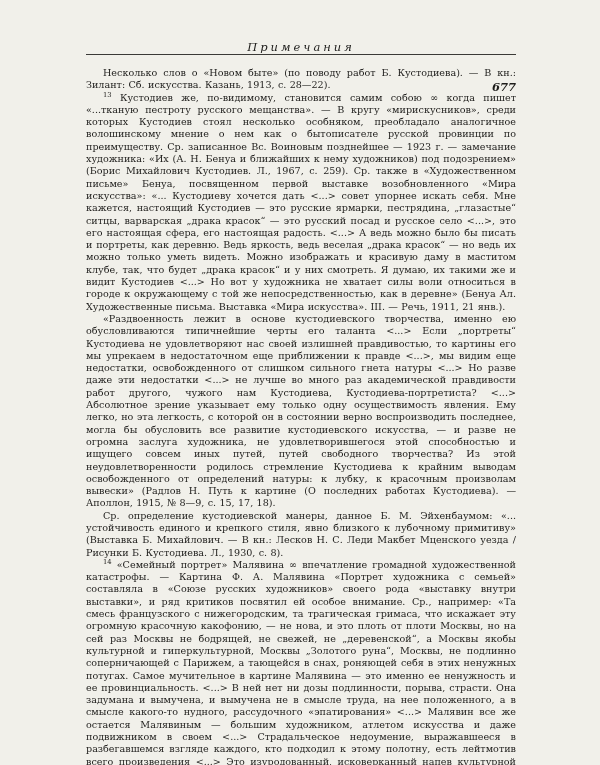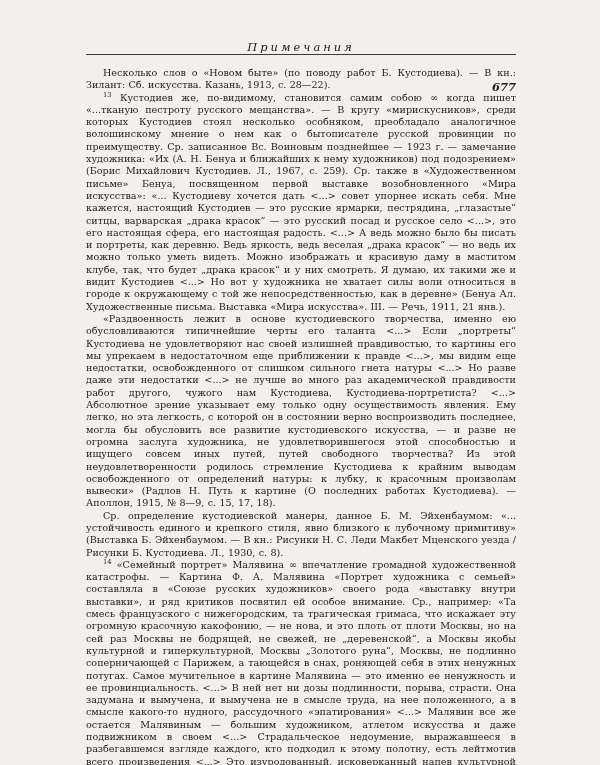--- a/index.html
+++ b/index.html
@@ -68,16 +68,16 @@
 <div class="page">
   <div class="header">
     <span class="running-title">Примечания</span>
     <span class="pagenum">677</span>
   </div>
   <div class="rule"></div>
   <div class="body-text">
       <p class="para"><span>Несколько слов о «Новом быте» (по поводу работ Б. Кустодиева). — В кн.: Зилант: Сб. искусства. Казань, 1913, с. 28—22).</span></p>
       <p class="para"><sup>13</sup><span> </span><span class="it">Кустодиев же, по-видимому, становится самим собою ∞ когда пишет «...тканую пестроту русского мещанства».</span><span> — В кругу «мирискусников», среди которых Кустодиев стоял несколько особняком, преобладало аналогичное волошинскому мнение о нем как о бытописателе русской провинции по преимуществу. Ср. записанное Вс. Воиновым позднейшее — 1923 г. — замечание художника: «Их (А. Н. Бенуа и ближайших к нему художников) под подозрением» (Борис Михайлович Кустодиев. Л., 1967, с. 259). Ср. также в «Художественном письме» Бенуа, посвященном первой выставке возобновленного «Мира искусства»: «... Кустодиеву хочется дать &lt;...&gt; совет упорнее искать себя. Мне кажется, настоящий Кустодиев — это русские ярмарки, пестрядина, „глазастые“ ситцы, варварская „драка красок“ — это русский посад и русское село &lt;...&gt;, это его настоящая сфера, его настоящая радость. &lt;...&gt; А ведь можно было бы писать и портреты, как деревню. Ведь яркость, ведь веселая „драка красок“ — но ведь их можно только уметь видеть. Можно изображать и красивую даму в маститом клубе, так, что будет „драка красок“ и у них смотреть. Я думаю, их такими же и видит Кустодиев &lt;...&gt; Но вот у художника не хватает силы воли относиться в городе к окружающему с той же непосредственностью, как в деревне» (</span><span class="it">Бенуа Ал.</span><span> Художественные письма. Выставка «Мира искусства». III. — Речь, 1911, 21 янв.).</span></p>
       <p class="para"><span>«Раздвоенность лежит в основе кустодиевского творчества, именно ею обусловливаются типичнейшие черты его таланта &lt;...&gt; Если „портреты“ Кустодиева не удовлетворяют нас своей излишней правдивостью, то картины его мы упрекаем в недостаточном еще приближении к правде &lt;...&gt;, мы видим еще недостатки, освобожденного от слишком сильного гнета натуры &lt;...&gt; Но разве даже эти недостатки &lt;...&gt; не лучше во много раз академической правдивости работ другого, чужого нам Кустодиева, Кустодиева-портретиста? &lt;...&gt; Абсолютное зрение указывает ему только одну осуществимость явления. Ему легко, но эта легкость, с которой он в состоянии верно воспроизводить последнее, могла бы обусловить все развитие кустодиевского искусства, — и разве не огромна заслуга художника, не удовлетворившегося этой способностью и ищущего совсем иных путей, путей свободного творчества? Из этой неудовлетворенности родилось стремление Кустодиева к крайним выводам освобожденного от определений натуры: к лубку, к красочным произволам вывески» (</span><span class="it">Радлов Н.</span><span> Путь к картине (О последних работах Кустодиева). — Аполлон, 1915, № 8—9, с. 15, 17, 18).</span></p>
-      <p class="para"><span>Ср. определение кустодиевской манеры, данное Б. М. Эйхенбаумом: «... устойчивость единого и крепкого стиля, явно близкого к лубочному примитиву» (</span><span class="it">Выставка Б.</span><span> Эйхенбаумом. — В кн.: </span><span class="it">Рисунки Н. С.</span><span> Леди Макбет Мценского уезда / Рисунки Б. Кустодиева. Л., 1930, с. 8).</span></p>
+      <p class="para"><span>Ср. определение кустодиевской манеры, данное Б. М. Эйхенбаумом: «... устойчивость единого и крепкого стиля, явно близкого к лубочному примитиву» (</span><span class="it">Выставка Б.</span><span> Михайлович. — В кн.: </span><span class="it">Лесков Н. С.</span><span> Леди Макбет Мценского уезда / Рисунки Б. Кустодиева. Л., 1930, с. 8).</span></p>
       <p class="para"><sup>14</sup><span> </span><span class="it">«Семейный портрет» Малявина ∞ впечатление громадной художественной катастрофы.</span><span> — Картина Ф. А. Малявина «Портрет художника с семьей» составляла в «Союзе русских художников» своего рода «выставку внутри выставки», и ряд критиков посвятил ей особое внимание. Ср., например: «Та смесь французского с нижегородским, та трагическая гримаса, что искажает эту огромную красочную какофонию, — не нова, и это плоть от плоти Москвы, но на сей раз Москвы не бодрящей, не свежей, не „деревенской“, а Москвы якобы культурной и гиперкультурной, Москвы „Золотого руна“, Москвы, не подлинно соперничающей с Парижем, а тающейся в снах, роняющей себя в этих ненужных потугах. Самое мучительное в картине Малявина — это именно ее ненужность и ее провинциальность. &lt;...&gt; В ней нет ни дозы подлинности, порыва, страсти. Она задумана и вымучена, и вымучена не в смысле труда, на нее положенного, а в смысле какого-то нудного, рассудочного «эпатирования» &lt;...&gt; Малявин все же остается Малявиным — большим художником, атлетом искусства и даже подвижником в своем &lt;...&gt; Страдальческое недоумение, выражавшееся в разбегавшемся взгляде каждого, кто подходил к этому полотну, есть лейтмотив всего произведения &lt;...&gt; Это изуродованный, исковерканный напев культурной музыки в передаче</span></p>
     </div>
 </div>
 
 </body></html>

